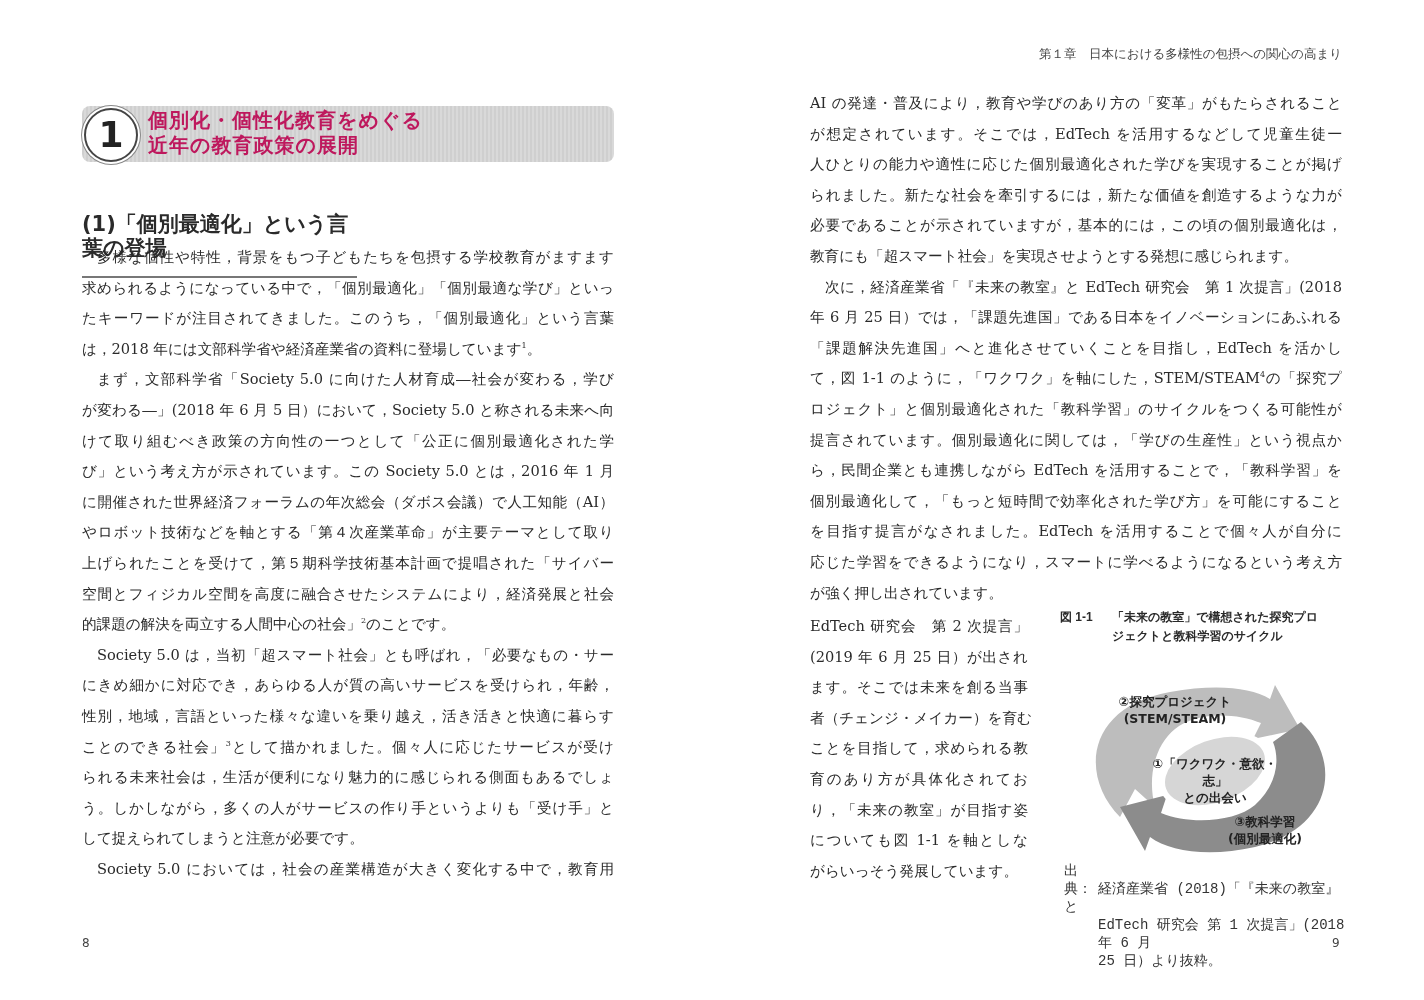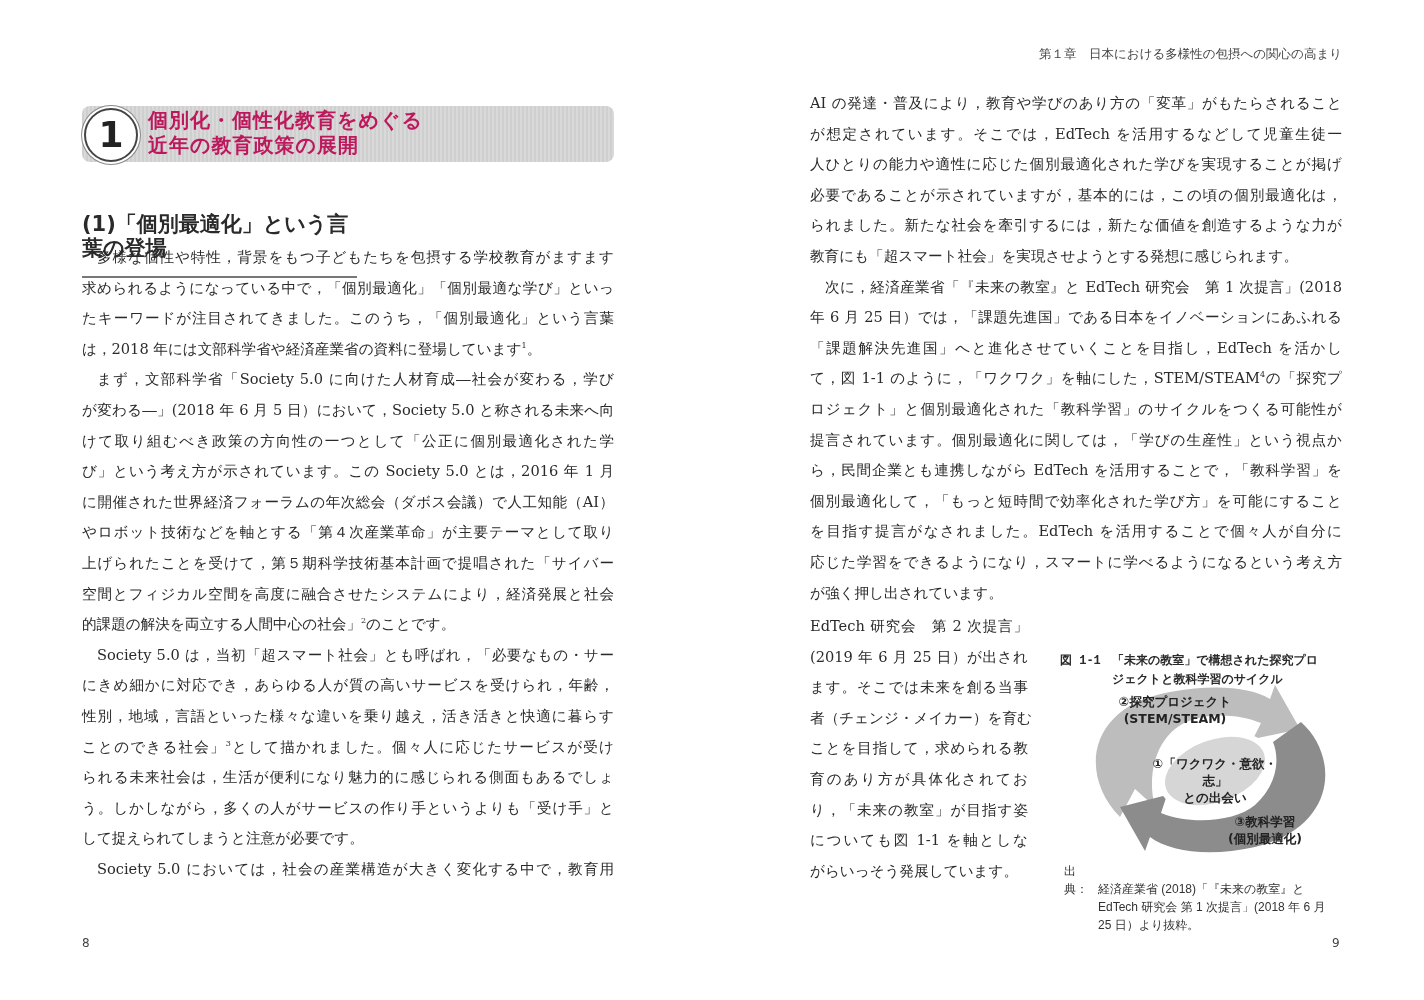--- a/index.html
+++ b/index.html
@@ -53,33 +53,33 @@
     font-family: "DejaVu Sans", "Liberation Sans", sans-serif; font-size: 12.5px; color: #444;
   }
   .page-num {
     position: absolute; top: 936px; font-family: "DejaVu Sans", "Liberation Sans", sans-serif;
     font-size: 12px; color: #444;
   }
 
   
   .fig-caption {
     position: absolute; left: 1060px; top: 608px; width: 290px;
-    font-family: Liberation Mono, monospace; font-weight: bold;
-    font-size: 12px; line-height: 19px; color: #2a2a2a; margin-top: 44px;
+    font-family: Liberation Sans, sans-serif; font-weight: bold;
+    font-size: 12px; line-height: 19px; color: #2a2a2a;
   }
   .fig-caption .cap-num { display: inline-block; width: 52px; }
   .fig-caption .cap-l2 { padding-left: 52px; }
   .figure { position: absolute; left: 1075px; top: 667px; width: 270px; height: 200px; }
   .fig-label {
     position: absolute; font-family: "DejaVu Sans", "Liberation Sans", sans-serif; font-weight: bold;
     font-size: 12.5px; line-height: 17px; text-align: center; color: #222;
   }
   .fig-source {
     position: absolute; left: 1064px; top: 862px; width: 285px;
-    font-family: Liberation Sans, sans-serif; font-size: 12px; line-height: 18px; color: #333;
+    font-family: Liberation Mono, monospace; font-size: 14px; line-height: 18px; color: #333;
   }
   .fig-source .src-head { display: inline-block; width: 34px; }
   .fig-source .src-cont { padding-left: 34px; }
 </style>
 </head>
 <body>
 
 <div class="page page-left">
   <div class="sec-box"></div>
   <div class="sec-num">1</div>
@@ -112,22 +112,22 @@
       <div class="line indent"><span>Society 5.0 においては，社会の産業構造が大きく変化する中で，教育用</span></div>
     </div>
   <div class="page-num" style="left:82px;">8</div>
 </div>
 
 <div class="running-head">第１章　日本における多様性の包摂への関心の高まり</div>
 <div class="text-block right-body" id="right-body">
     <div class="line"><span>AI の発達・普及により，教育や学びのあり方の「変革」がもたらされること</span></div>
     <div class="line"><span>が想定されています。そこでは，EdTech を活用するなどして児童生徒一</span></div>
     <div class="line"><span>人ひとりの能力や適性に応じた個別最適化された学びを実現することが掲げ</span></div>
+    <div class="line"><span>られました。新たな社会を牽引するには，新たな価値を創造するような力が</span></div>
     <div class="line"><span>必要であることが示されていますが，基本的には，この頃の個別最適化は，</span></div>
-    <div class="line"><span>られました。新たな社会を牽引するには，新たな価値を創造するような力が</span></div>
     <div class="line last"><span>教育にも「超スマート社会」を実現させようとする発想に感じられます。</span></div>
     <div class="line indent"><span>次に，経済産業省「『未来の教室』と EdTech 研究会　第 1 次提言」(2018</span></div>
     <div class="line"><span>年 6 月 25 日）では，「課題先進国」である日本をイノベーションにあふれる</span></div>
     <div class="line"><span>「課題解決先進国」へと進化させていくことを目指し，EdTech を活かし</span></div>
     <div class="line"><span>て，図 1-1 のように，「ワクワク」を軸にした，STEM/STEAM</span><sup>4</sup><span>の「探究プ</span></div>
     <div class="line"><span>ロジェクト」と個別最適化された「教科学習」のサイクルをつくる可能性が</span></div>
     <div class="line"><span>提言されています。個別最適化に関しては，「学びの生産性」という視点か</span></div>
     <div class="line"><span>ら，民間企業とも連携しながら EdTech を活用することで，「教科学習」を</span></div>
     <div class="line"><span>個別最適化して，「もっと短時間で効率化された学び方」を可能にすること</span></div>
     <div class="line"><span>を目指す提言がなされました。EdTech を活用することで個々人が自分に</span></div>

